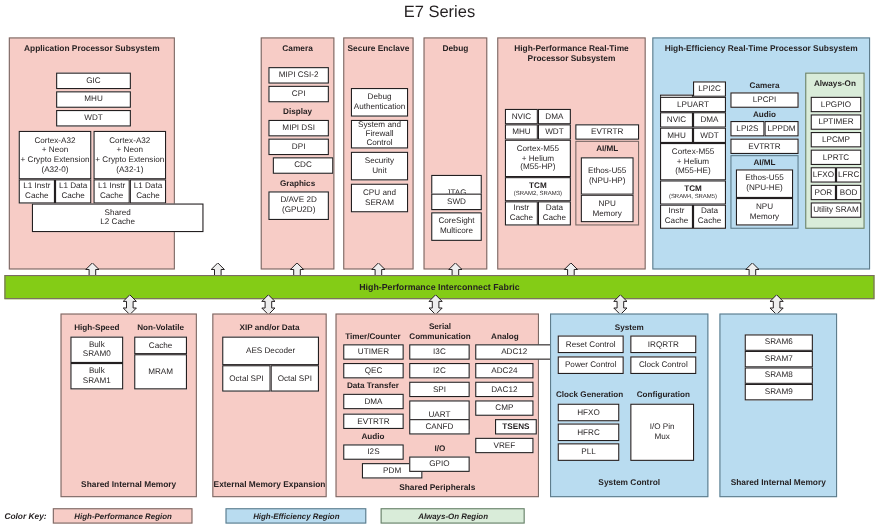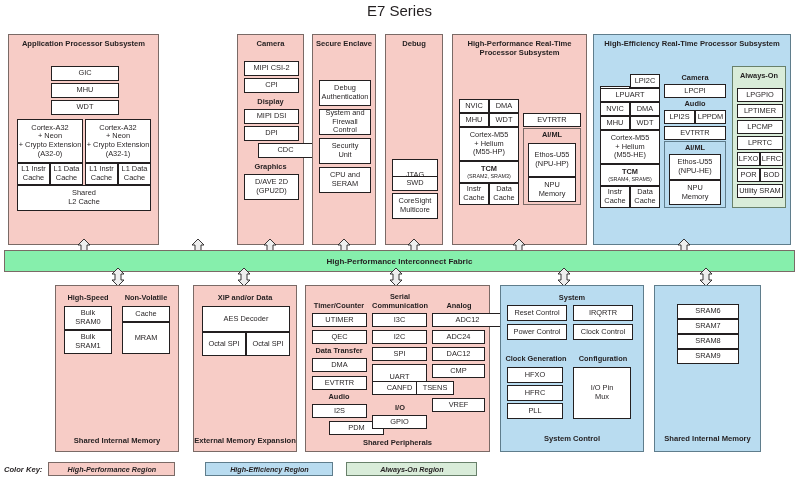--- a/index.html
+++ b/index.html
@@ -38,21 +38,21 @@
 
   .box {
     position: absolute; background: #ffffff; border: 1px solid #231f20;
     display: flex; align-items: center; justify-content: center;
     text-align: center; font-size: 7.4px; line-height: 8.6px; color: #231f20;
     white-space: pre-line; overflow: hidden;
   }
 
   
   .fabric {
-    position: absolute; background: #86efac; border: 1px solid #7a6a66;
+    position: absolute; background: #84cc16; border: 1px solid #7a6a66;
     display: flex; align-items: center; justify-content: center;
     font-weight: bold; font-size: 8px; color: #231f20;
   }
 
   
   .arrow {
     position: absolute; width: 16px; height: 18px;
   }
   .arrow svg { display: block; width: 16px; height: 18px; }
 
@@ -91,34 +91,34 @@
 
     <div class="box" style="left:76px; top:84px; width:66px; height:44px;">Cortex-A32
 + Neon
 + Crypto Extension
 (A32-1)</div>
     <div class="box" style="left:76px; top:128px; width:33px; height:22px;">L1 Instr
 Cache</div>
     <div class="box" style="left:109px; top:128px; width:33px; height:22px;">L1 Data
 Cache</div>
 
-    <div class="box" style="left:8px; top:150px; width:134px; height:26px;">Shared
+    <div class="box" style="left:20px; top:150px; width:156px; height:26px;">Shared
 L2 Cache</div>
   </div>
 
 
   <div class="panel hp" style="left:237px; top:34px; width:67px; height:211px;">
     <div class="phead">Camera</div>
     <div class="box" style="left:6px; top:26px; width:55px; height:15px;">MIPI CSI-2</div>
     <div class="box" style="left:6px; top:43px; width:55px; height:15px;">CPI</div>
 
     <div class="grplabel" style="top:63px;">Display</div>
     <div class="box" style="left:6px; top:74px; width:55px; height:15px;">MIPI DSI</div>
     <div class="box" style="left:6px; top:91px; width:55px; height:15px;">DPI</div>
-    <div class="box" style="left:20px; top:108px; width:55px; height:15px;">CDC</div>
+    <div class="box" style="left:10px; top:108px; width:55px; height:15px;">CDC</div>
 
     <div class="grplabel" style="top:128px;">Graphics</div>
     <div class="box" style="left:6px; top:139px; width:55px; height:26px;">D/AVE 2D
 (GPU2D)</div>
   </div>
 
   <div class="panel hp" style="left:312px; top:34px; width:64px; height:211px;">
     <div class="phead">Secure
 Enclave</div>
     <div class="box" style="left:6px; top:45px; width:52px; height:26px;">Debug
@@ -329,21 +329,21 @@
     <div class="box" style="left:66px; top:78px; width:55px; height:26px;text-align:right;">UART</div>
     <div class="box" style="left:66px; top:95px; width:55px; height:14px;">CANFD</div>
     <div class="grplabel" style="left:63px; width:62px; top:118px;">I/O</div>
     <div class="box" style="left:66px; top:129px; width:55px; height:14px;">GPIO</div>
 
     <div class="grplabel" style="left:124px; width:58px; top:16px;">Analog</div>
     <div class="box" style="left:126px; top:27px; width:71px; height:14px;">ADC12</div>
     <div class="box" style="left:126px; top:44px; width:53px; height:14px;">ADC24</div>
     <div class="box" style="left:126px; top:61px; width:53px; height:14px;">DAC12</div>
     <div class="box" style="left:126px; top:78px; width:53px; height:14px;">CMP</div>
-    <div class="box" style="left:110px; top:95px; width:38px; height:14px;">TSENS</div>
+    <div class="box" style="left:144px; top:95px; width:38px; height:14px;font-weight:bold;">TSENS</div>
     <div class="box" style="left:126px; top:112px; width:53px; height:14px;">VREF</div>
 
     <div class="pfoot" style="bottom:4px;">Shared Peripherals</div>
   </div>
 
   <div class="panel he" style="left:500px; top:285px; width:144px; height:167px;">
     <div class="grplabel" style="top:8px;">System</div>
     <div class="box" style="left:6px; top:19px; width:60px; height:16px;">Reset Control</div>
     <div class="box" style="left:72px; top:19px; width:60px; height:16px;">IRQRTR</div>
     <div class="box" style="left:6px; top:38px; width:60px; height:16px;">Power Control</div>

